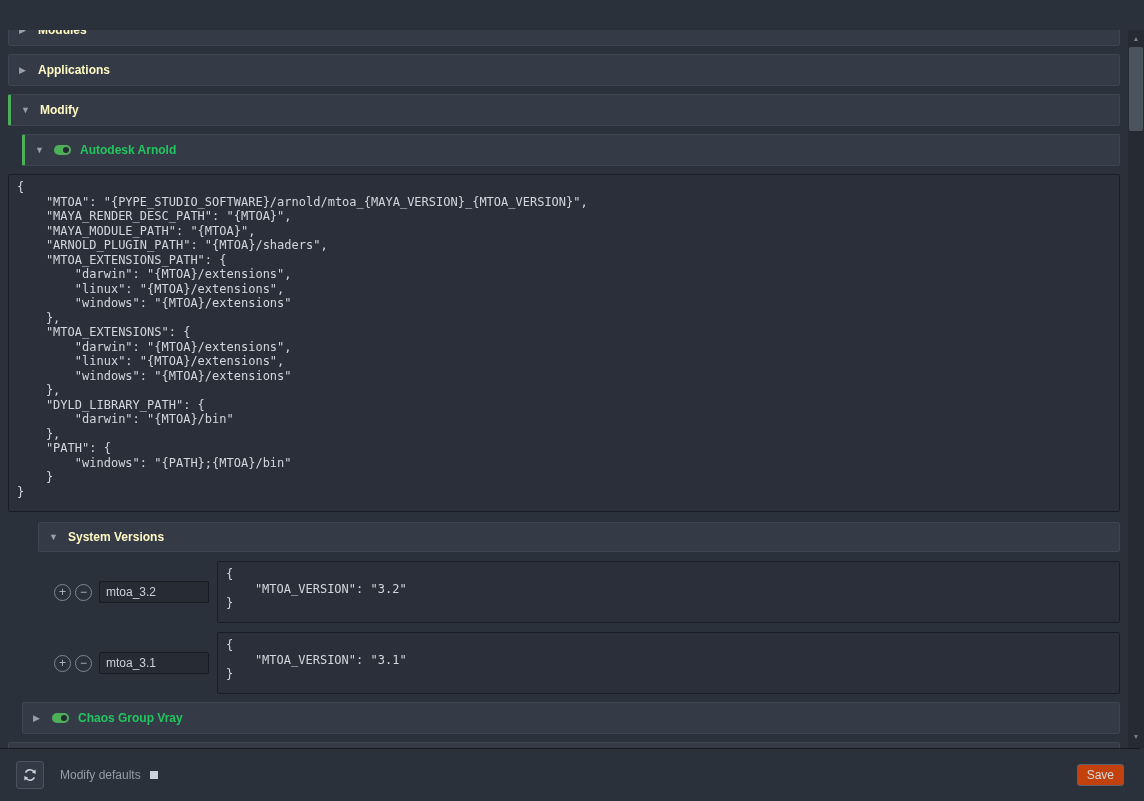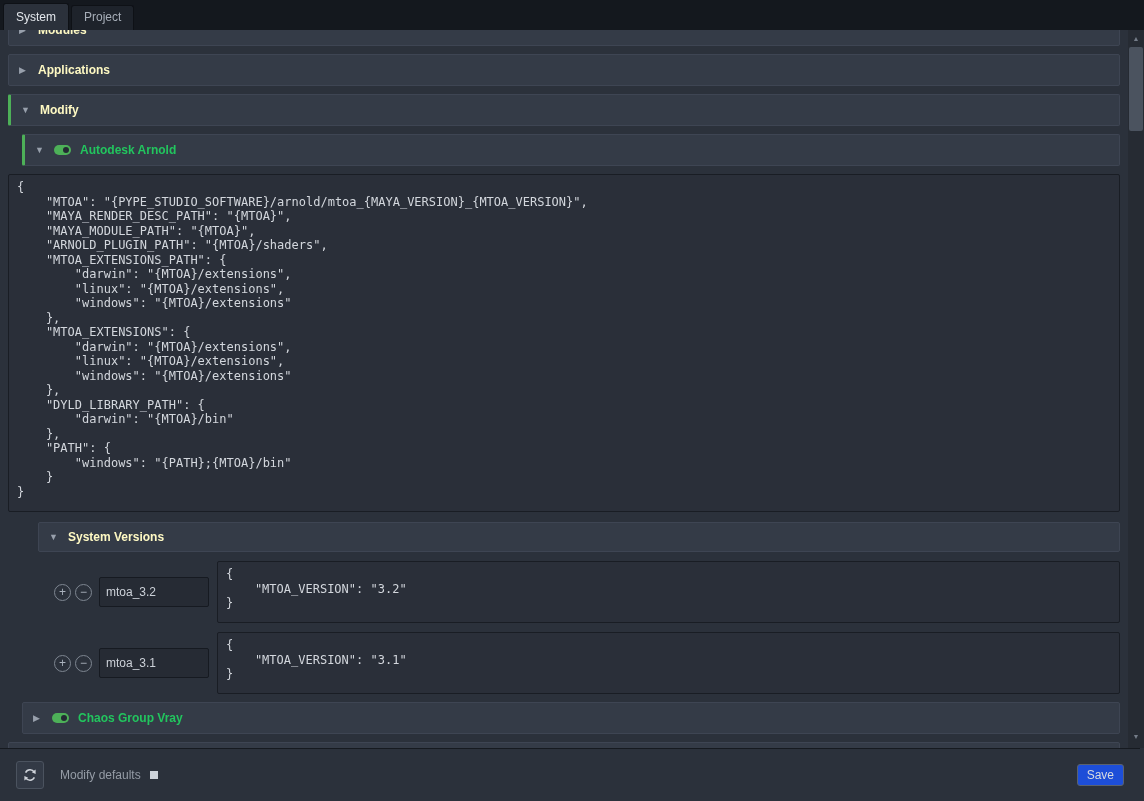--- a/index.html
+++ b/index.html
@@ -99,21 +99,21 @@
   .round-btn {
     width: 17px; height: 17px; border-radius: 50%;
     border: 1px solid #7e8691;
     color: #aab2bd;
     background: transparent;
     font-size: 12px; line-height: 14px; text-align: center;
     flex: 0 0 auto; cursor: default;
     padding: 0;
   }
   .key-input {
-    width: 110px; height: 30px;
+    width: 110px; height: 22px;
     margin-left: 3px;
     background: #262b34;
     border: 1px solid #161a21;
     border-radius: 2px;
     color: #ccd1d8;
     padding: 0 6px;
     font-family: "Liberation Sans", sans-serif;
     font-size: 12px;
   }
   .ver-row .code.small { margin-left: 4px; }
@@ -154,38 +154,34 @@
     background: #333a46;
     border: 1px solid #4b535f;
     border-radius: 3px;
     display: flex; align-items: center; justify-content: center;
     cursor: default;
   }
   .md-label { margin-left: 16px; color: #959ca6; }
   .md-square { width: 8px; height: 8px; background: #ccd2d9; margin-left: 9px; }
   .save-btn {
     margin-left: auto;
-    background: #1d4ed8;
+    background: #c2410c;
     border: 1px solid #5a626e;
     border-radius: 3px;
     color: #d6dae0;
     font-size: 12px;
     padding: 3px 9px;
     cursor: default;
   }
 </style>
 </head>
 <body>
 
 <div class="app">
 
-  <div class="tabbar">
-    <div class="tab active">System</div>
-    <div class="tab">Project</div>
-  </div>
 
   <div class="content">
 
     <div class="hdr cut">
       <span class="arrow">▶</span>
       <span class="hlabel">Modules</span>
     </div>
 
     <div class="hdr gap">
       <span class="arrow">▶</span>

